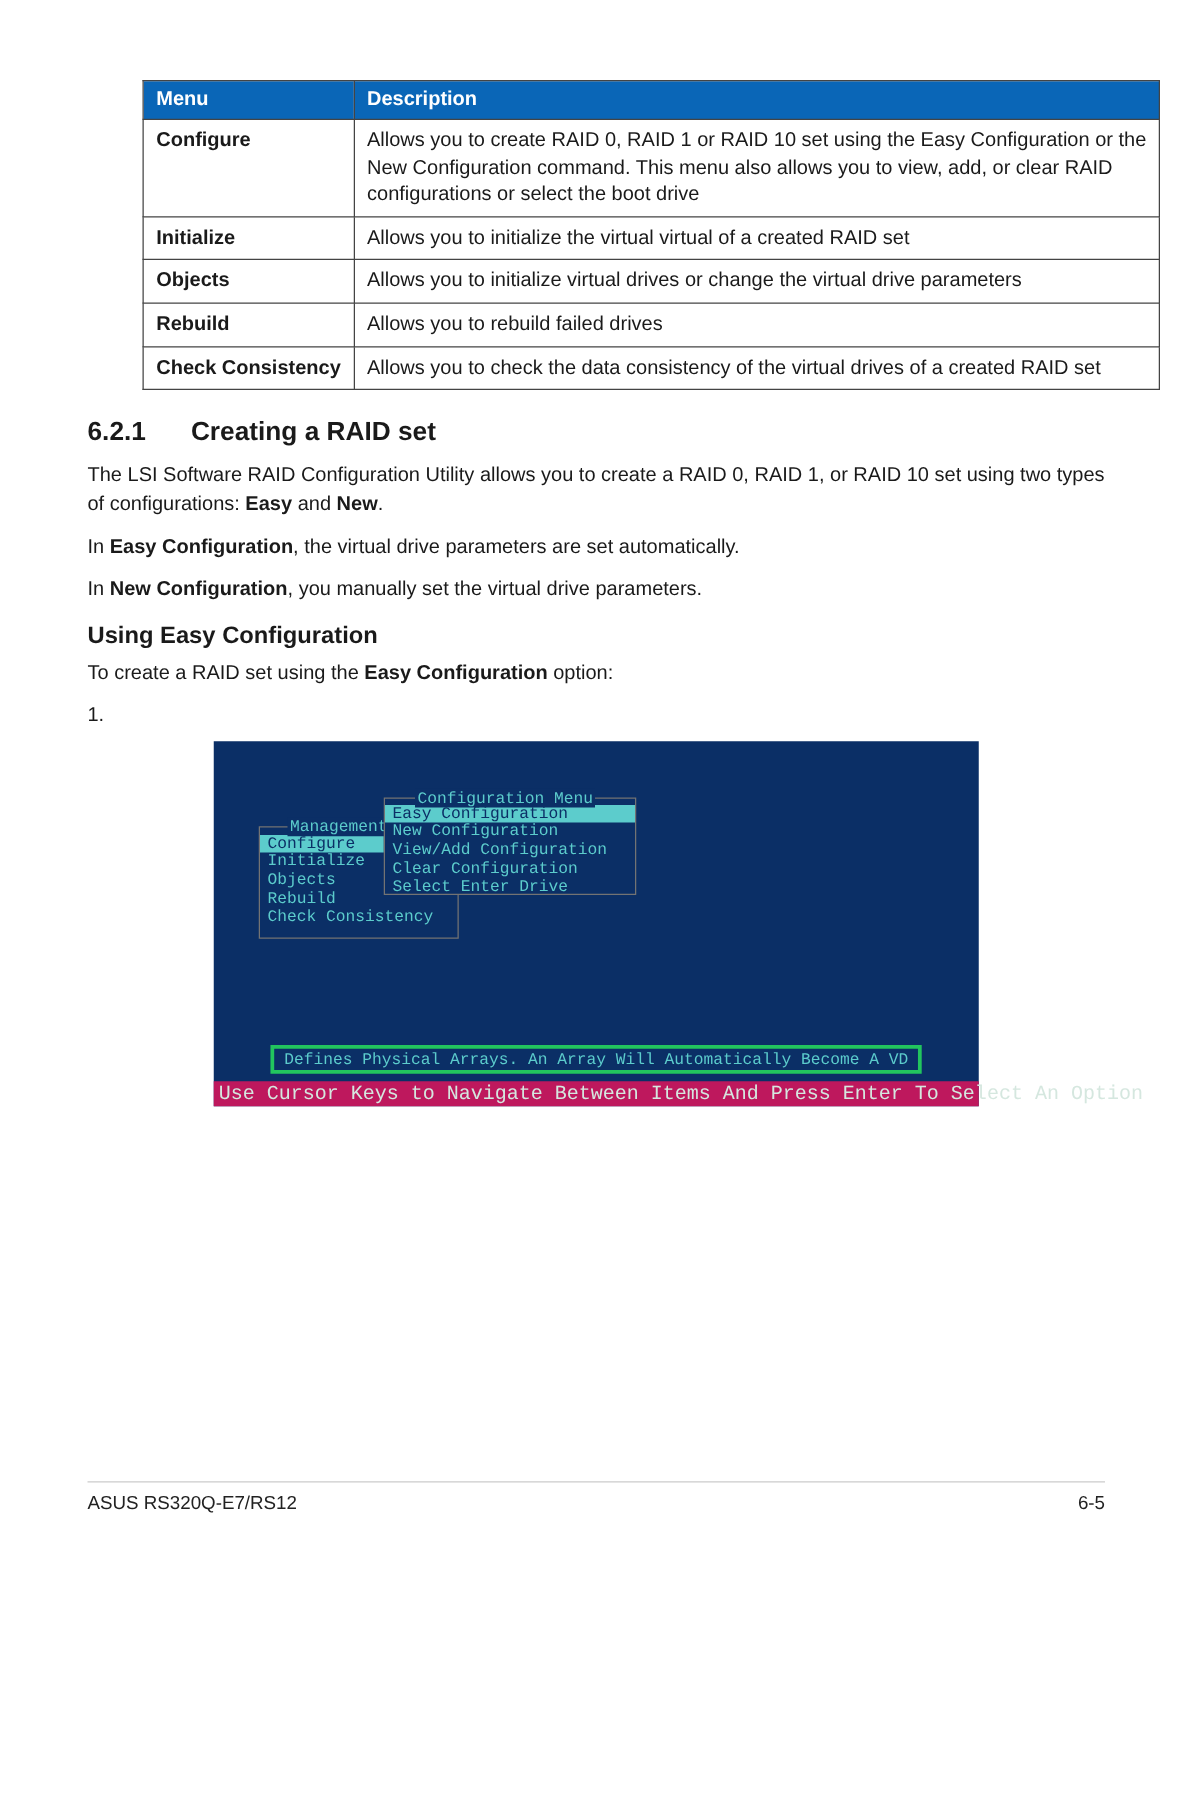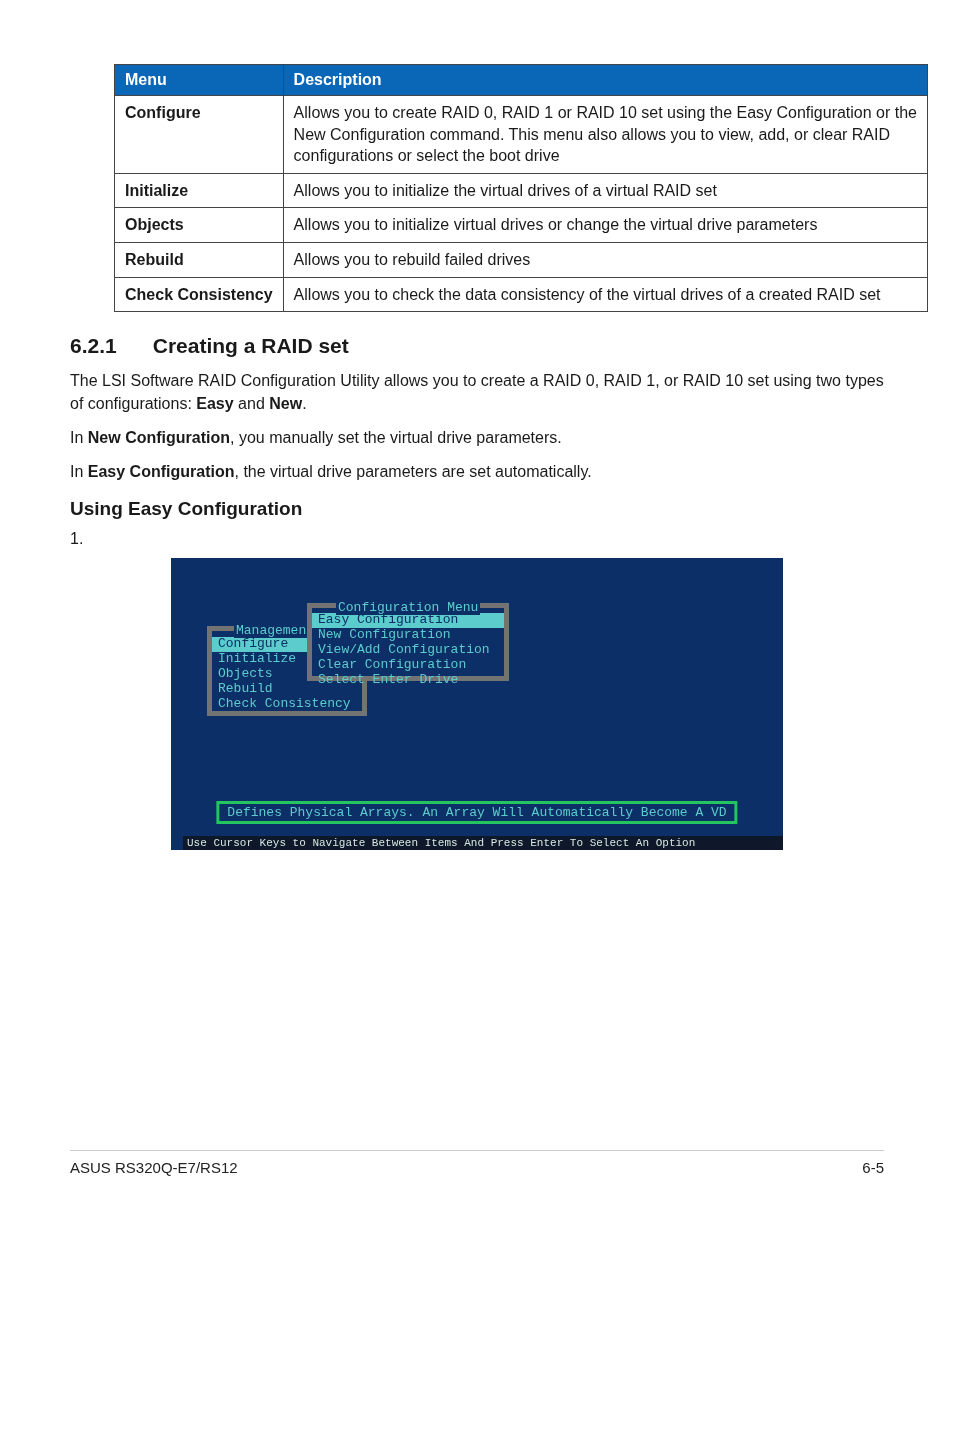--- a/index.html
+++ b/index.html
@@ -18,35 +18,35 @@
   ol.steps li .n { width: 44px; flex-shrink:0; }
   b { font-weight: bold; }
 
   .console-wrap { margin: 6px auto 0 auto; width: 612px; }
   .console { width: 612px; height: 292px; background: #0b2f66; font-family: "Courier New", monospace; font-size: 13px; position: relative; }
   .console .titlebar { background:#b03030; color:#fff; text-align:center; padding:1px 0; line-height:1.25; white-space: pre; }
   .console .titlebar .red { color:#e0583f; }
   .console .titlebar .yellow { color:#ffe36a; }
   .console .titlebar .cyan { color:#5ccccc; }
 
-  .box { position:absolute; border:5px solid #737373; }
+  .box { position:absolute; border:1px solid #737373; }
   .box .label { position:absolute; top:-8px; left:10px; padding:0 2px; background:#0b2f66; color:#5ccccc; font-family:"Courier New",monospace; font-size:13px; white-space:nowrap; }
 
   .mgmt { left: 36px; top: 68px; width: 160px; height: 90px; padding-top:6px; }
   .mgmt .label { left: 22px; }
   .mgmt .item { color:#5ccccc; padding:0 6px; line-height:1.15; white-space:nowrap; }
   .mgmt .item.sel { background:#5ccccc; color:#0b2f66; }
 
   .cfg { left: 136px; top: 45px; width: 202px; height: 78px; padding-top:5px; background:#0b2f66; }
   .cfg .label { left: 24px; }
   .cfg .item { color:#5ccccc; padding:0 6px; line-height:1.15; white-space:nowrap; }
   .cfg .item.sel { background:#5ccccc; color:#0b2f66; }
 
   .status { position:absolute; bottom:26px; left:50%; transform:translateX(-50%); border:3px solid #22c55e; padding:1px 8px; color:#5ccccc; white-space:nowrap; }
-  .footer { position:absolute; bottom:0; left:12px; right:0; background:#0f172a; color:#d5e7df; padding:1px 4px; white-space:nowrap; font-size:11px; }
+  .footer { position:absolute; bottom:0; left:0; right:0; background:#be185d; color:#d5e7df; padding:1px 4px; white-space:nowrap; font-size:16px; }
 
   .pagefoot { display:flex; justify-content:space-between; align-items:center; margin-top: 300px; border-top:1px solid #ccc; padding-top:8px; font-size:15px; color:#222;gap:16px; }
 </style>
 </head>
 <body>
 
 <div class="page">
 
   <table class="info">
     <thead>
@@ -55,21 +55,21 @@
         <th>Description</th>
       </tr>
     </thead>
     <tbody>
       <tr>
         <td class="menu">Configure</td>
         <td>Allows you to create RAID 0, RAID 1 or RAID 10 set using the Easy Configuration or the New Configuration command. This menu also allows you to view, add, or clear RAID configurations or select the boot drive</td>
       </tr>
       <tr>
         <td class="menu">Initialize</td>
-        <td>Allows you to initialize the virtual drives of a virtual RAID set</td>
+        <td>Allows you to initialize the virtual virtual of a created RAID set</td>
       </tr>
       <tr>
         <td class="menu">Objects</td>
         <td>Allows you to initialize virtual drives or change the virtual drive parameters</td>
       </tr>
       <tr>
         <td class="menu">Rebuild</td>
         <td>Allows you to rebuild failed drives</td>
       </tr>
       <tr>
@@ -80,27 +80,30 @@
   </table>
 
   <h2 class="sec">
     <span class="num">6.2.1</span><span>Creating a RAID set</span>
   </h2>
 
   <p class="body">
     <span>The LSI Software RAID Configuration Utility allows you to create a RAID 0, RAID 1, or RAID 10 set using two types of configurations: </span><b>Easy</b><span> and </span><b>New</b><span>.</span>
   </p>
   <p class="body">
-    <span>In </span><b>New Configuration</b><span>, you manually set the virtual drive parameters.</span>
+    <span>In </span><b>Easy Configuration</b><span>, the virtual drive parameters are set automatically.</span>
   </p>
   <p class="body">
-    <span>In </span><b>Easy Configuration</b><span>, the virtual drive parameters are set automatically.</span>
+    <span>In </span><b>New Configuration</b><span>, you manually set the virtual drive parameters.</span>
   </p>
 
   <h3 class="sub">Using Easy Configuration</h3>
+  <p class="body">
+    <span>To create a RAID set using the </span><b>Easy Configuration</b><span> option:</span>
+  </p>
 
   <ol class="steps">
     <li>
       <span class="n">1.</span>
     </li>
   </ol>
 
   <div class="console-wrap">
     <div class="console">
 

